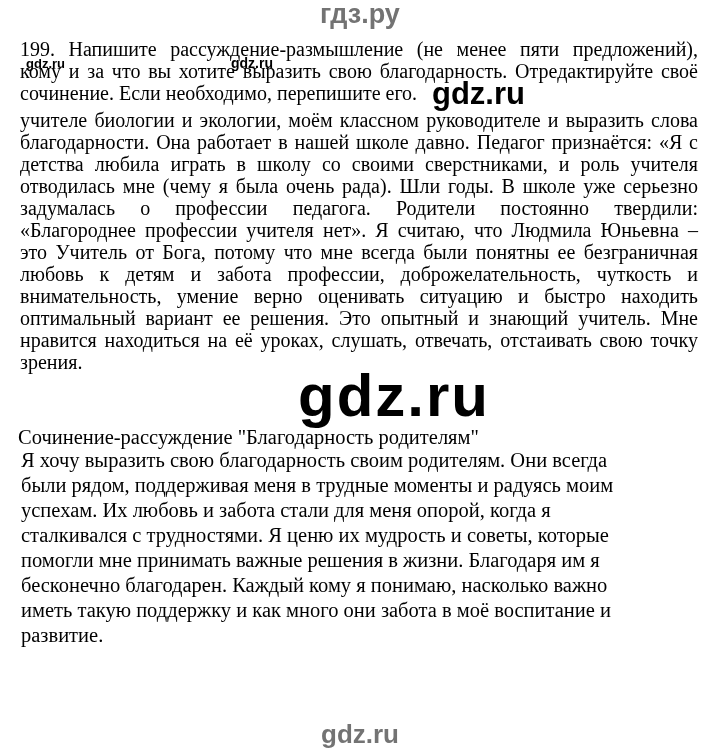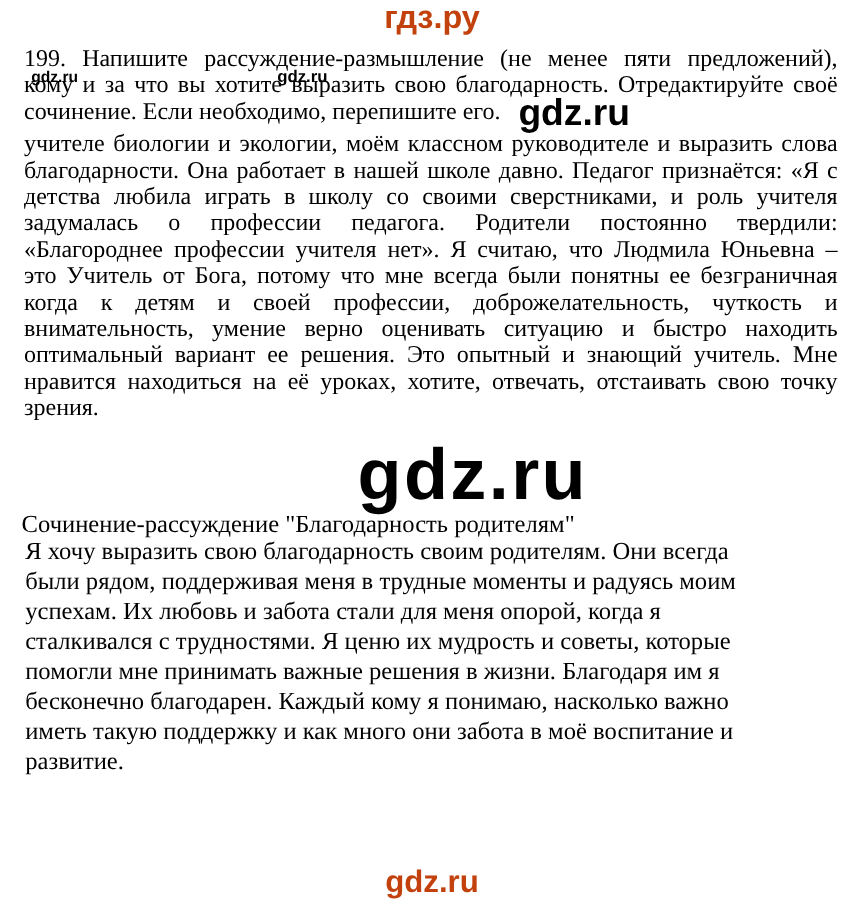--- a/index.html
+++ b/index.html
@@ -11,21 +11,21 @@
     color: #000000;
     font-family: "Liberation Serif", serif;
     overflow: hidden;
   }
   .logo {
     position: absolute;
     left: 0; width: 100%;
     text-align: center;
     font-family: "Liberation Sans", sans-serif;
     font-weight: bold;
-    color: #c2410c;
+    color: #737373;
   }
   .logo-header { top: 0px; font-size: 27px; line-height: 28px; }
   .logo-footer { top: 719px; font-size: 26px; line-height: 30px; }
   .wm {
     position: absolute;
     font-family: "Liberation Sans", sans-serif;
     font-weight: bold;
     color: #000000;
     line-height: 1;
     white-space: nowrap;
@@ -76,27 +76,28 @@
   <div class="block task-block">
     <div class="line just">199. Напишите рассуждение-размышление (не менее пяти предложений),</div>
     <div class="line just">кому и за что вы хотите выразить свою благодарность. Отредактируйте своё</div>
     <div class="line">сочинение. Если необходимо, перепишите его.</div>
   </div>
 
   <div class="block teacher-block">
     <div class="line just">учителе биологии и экологии, моём классном руководителе и выразить слова</div>
     <div class="line just">благодарности. Она работает в нашей школе давно. Педагог признаётся: «Я с</div>
     <div class="line just">детства любила играть в школу со своими сверстниками, и роль учителя</div>
+    <div class="line just">отводилась мне (чему я была очень рада). Шли годы. В школе уже серьезно</div>
     <div class="line just">задумалась о профессии педагога. Родители постоянно твердили:</div>
     <div class="line just">«Благороднее профессии учителя нет». Я считаю, что Людмила Юньевна –</div>
     <div class="line just">это Учитель от Бога, потому что мне всегда были понятны ее безграничная</div>
-    <div class="line just">когда к детям и своей профессии, доброжелательность, чуткость и</div>
+    <div class="line just">любовь к детям и забота профессии, доброжелательность, чуткость и</div>
     <div class="line just">внимательность, умение верно оценивать ситуацию и быстро находить</div>
     <div class="line just">оптимальный вариант ее решения. Это опытный и знающий учитель. Мне</div>
-    <div class="line just">нравится находиться на её уроках, хотите, отвечать, отстаивать свою точку</div>
+    <div class="line just">нравится находиться на её уроках, слушать, отвечать, отстаивать свою точку</div>
     <div class="line">зрения.</div>
   </div>
 
   <div class="essay-title-block">Сочинение-рассуждение "Благодарность родителям"</div>
 
   <div class="block essay-block">
     <div class="essay-line">Я хочу выразить свою благодарность своим родителям. Они всегда</div>
     <div class="essay-line">были рядом, поддерживая меня в трудные моменты и радуясь моим</div>
     <div class="essay-line">успехам. Их любовь и забота стали для меня опорой, когда я</div>
     <div class="essay-line">сталкивался с трудностями. Я ценю их мудрость и советы, которые</div>

